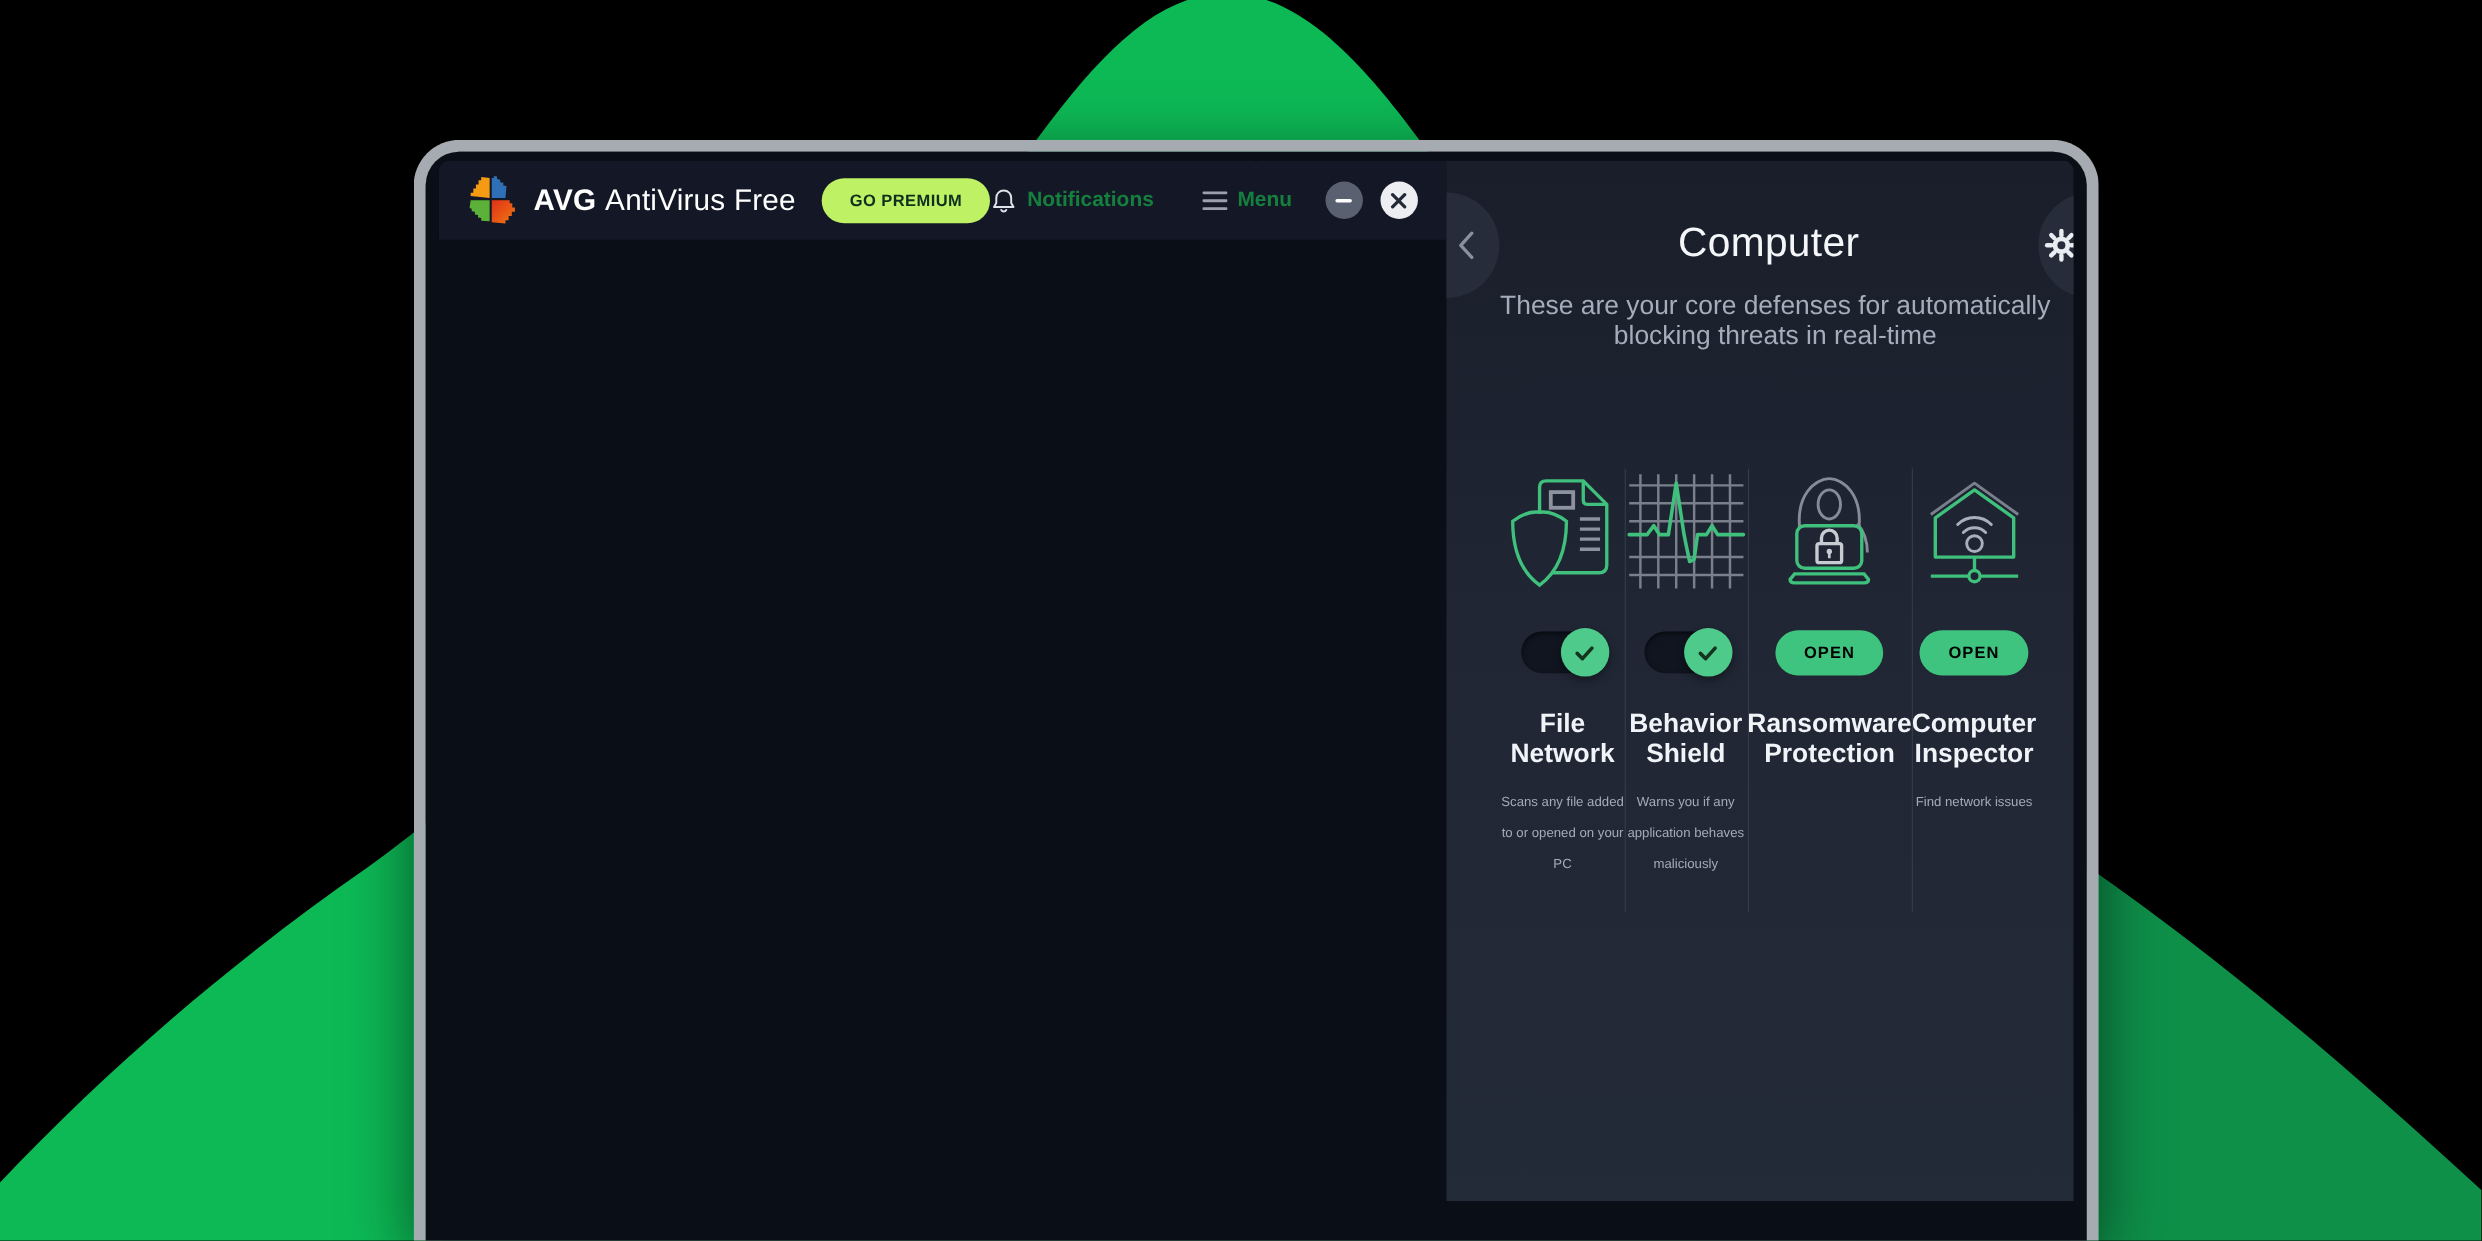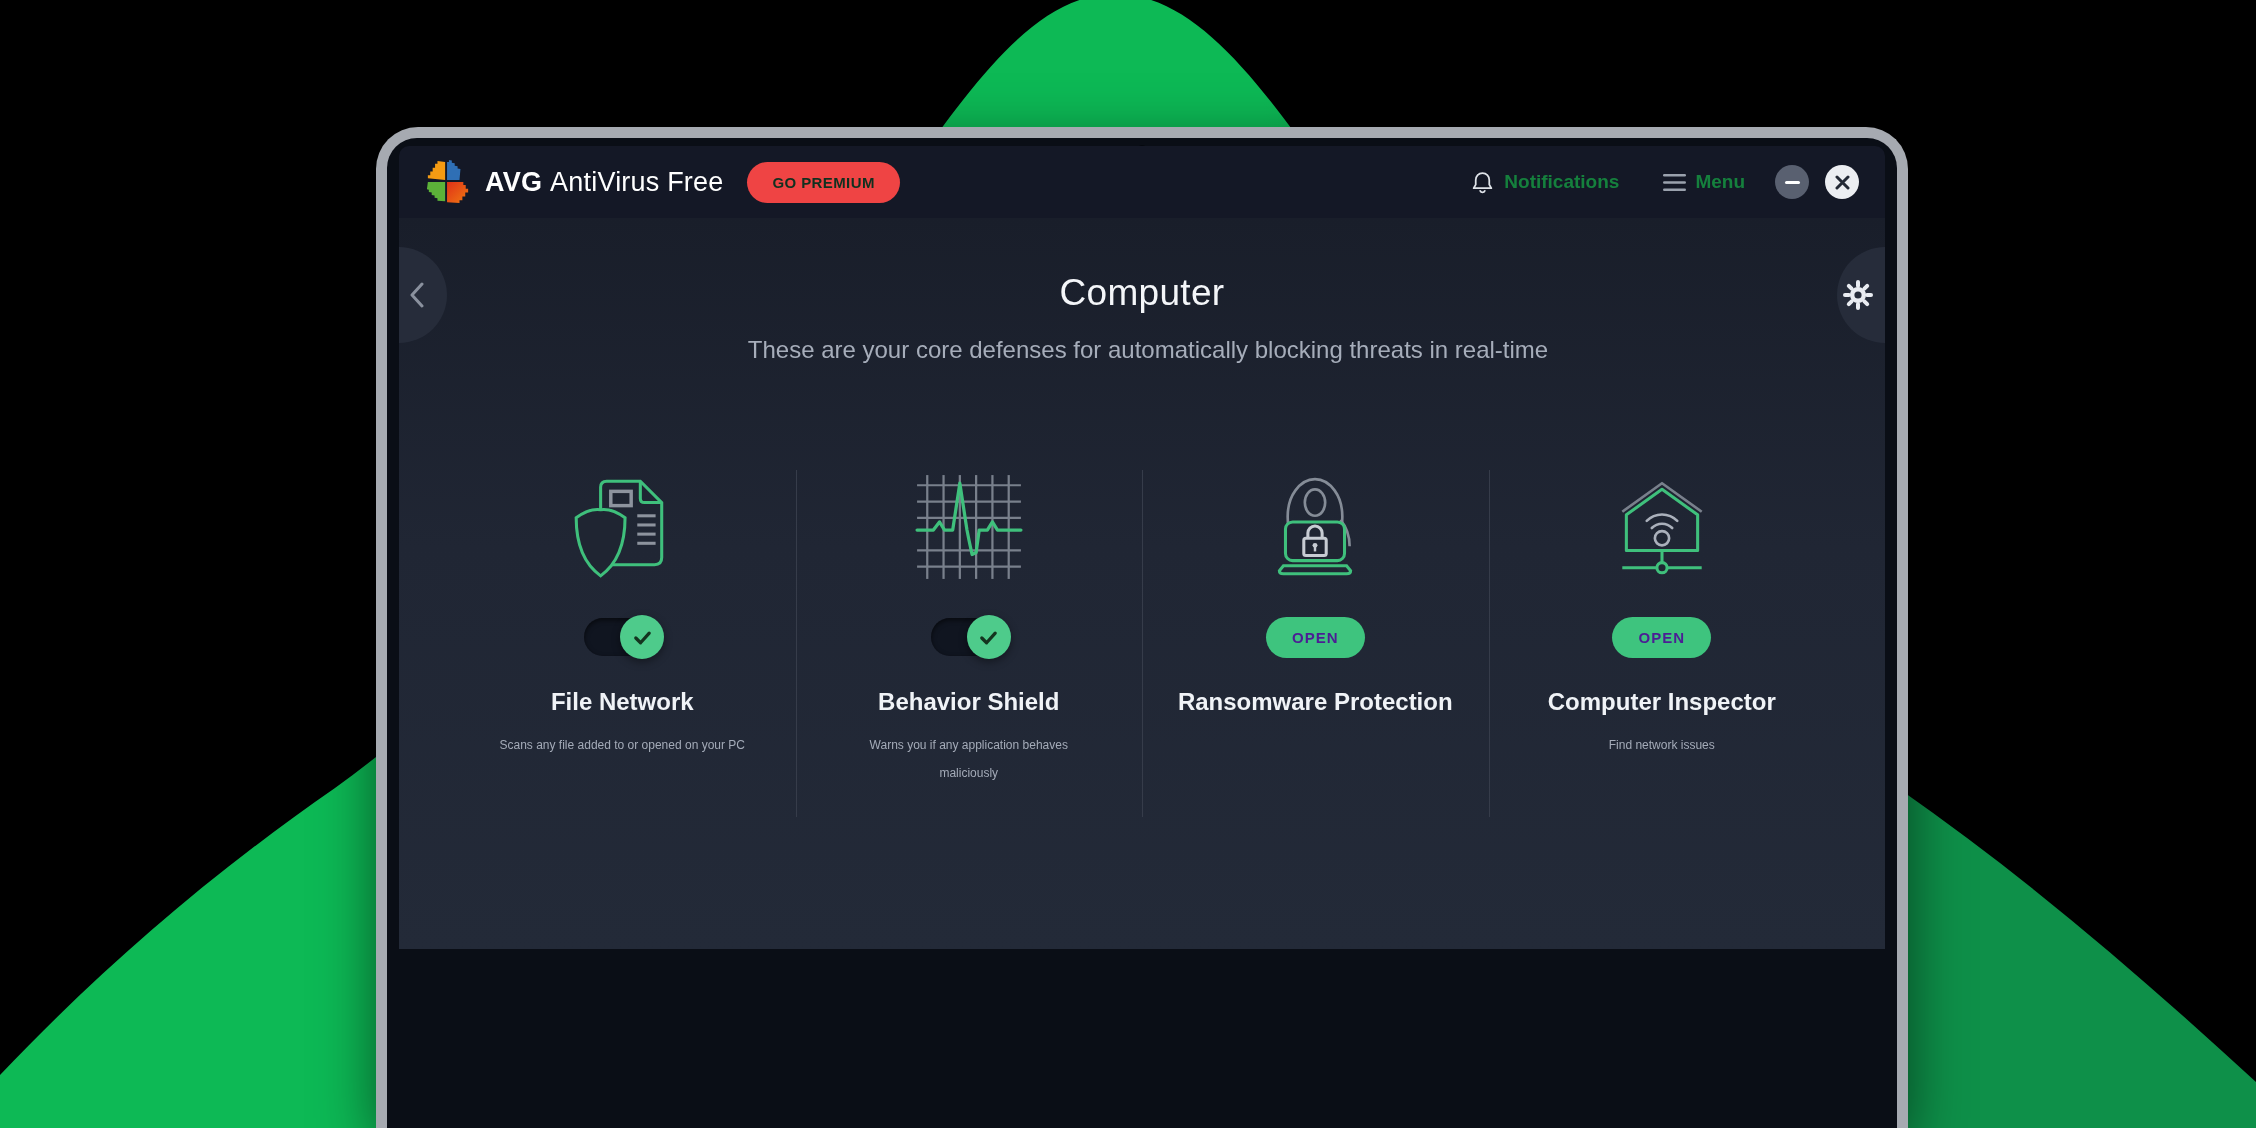--- a/index.html
+++ b/index.html
@@ -12,29 +12,29 @@
   
   .laptop { position:absolute; left:376px; top:127px; width:1532px; height:1001px;
     border:11px solid #a6aab1; border-bottom:none; border-radius:42px 42px 0 0;
     background:linear-gradient(180deg,#b8bcc2,#9599a0); box-shadow:0 18px 60px rgba(0,0,0,.55); }
   .glass { position:absolute; inset:0; background:#0a0e16; border-radius:30px 30px 0 0; overflow:hidden; }
   .camera { position:absolute; top:7px; left:50%; transform:translateX(-50%); width:11px; height:11px;
     border-radius:50%; background:#1b212c; border:2px solid #05080e; }
   .camera::after { content:""; position:absolute; left:2px; top:2px; width:3px; height:3px; border-radius:50%; background:#39414f; }
 
   
-  .app { position:absolute; left:12px; right:12px; top:8px; height:803px; border-radius:10px 10px 0 0;
-    overflow:hidden; display:flex; flex-direction:column; }
+  .app { position:absolute; left:12px; right:12px; top:8px; height:946px; border-radius:10px 10px 0 0;
+    overflow:hidden; display:flex; flex-direction:row; }
 
   
   .titlebar { height:72px; background:#141826; display:flex; align-items:center; padding:0 26px; flex:0 0 auto; }
   .logo { width:46px; height:46px; flex:0 0 auto; }
   .brand { margin-left:14px; font-size:27px; color:#ffffff; white-space:nowrap; letter-spacing:.2px; }
   .brand b { font-weight:800; margin-right:8px; }
-  .go-premium { margin-left:24px; background:#ef4444; color:#10301f; border:none; cursor:pointer;
+  .go-premium { margin-left:24px; background:#bef264; color:#10301f; border:none; cursor:pointer;
     font-family:inherit; font-size:15px; font-weight:800; letter-spacing:.4px; padding:12px 25px; border-radius:22px; }
   .tb-spacer { flex:1; }
   .tb-item { display:flex; align-items:center; gap:9px; color:#15803d; font-size:19px; font-weight:600; cursor:pointer; }
   .tb-item + .tb-item { margin-left:44px; }
   .win-btn { width:34px; height:34px; border-radius:50%; border:none; cursor:pointer;
     display:flex; align-items:center; justify-content:center; margin-left:16px; }
   .win-min { background:#596070; margin-left:30px; }
   .win-min span { display:block; width:15px; height:3px; background:#fff; border-radius:2px; }
   .win-close { background:#eceef2; }
 
@@ -53,21 +53,21 @@
   .shield-col { flex:1; display:flex; flex-direction:column; align-items:center; text-align:center;
     position:relative; padding-bottom:30px; }
   .shield-col + .shield-col::before { content:""; position:absolute; left:0; top:0; bottom:0; width:1px; background:#363c4a; }
   .icon-box { height:114px; display:flex; align-items:center; justify-content:center; }
   .control-slot { margin-top:32px; height:42px; display:flex; align-items:center; }
   .toggle { position:relative; width:76px; height:38px; border-radius:20px; background:#101520;
     box-shadow:inset 0 2px 5px rgba(0,0,0,.6); cursor:pointer; }
   .toggle .knob { position:absolute; top:-3px; right:-4px; width:44px; height:44px; border-radius:50%;
     background:#4ecb8b; display:flex; align-items:center; justify-content:center;
     box-shadow:0 3px 8px rgba(0,0,0,.4); }
-  .open-btn { background:#3ec47e; color:#4c1d95; border:none; cursor:pointer; font-family:inherit;
+  .open-btn { background:#3ec47e; color:#000000; border:none; cursor:pointer; font-family:inherit;
     font-size:15px; font-weight:800; letter-spacing:1px; padding:12px 26px; border-radius:22px; }
   .shield-name { margin-top:30px; font-size:24px; font-weight:700; color:#f0f3f7; }
   .shield-desc { margin-top:15px; font-size:12px; line-height:28px; color:#a4abb8; max-width:252px; }
 
   svg { display:block; }
 </style>
 </head>
 <body>
 
 <div class="stage">

